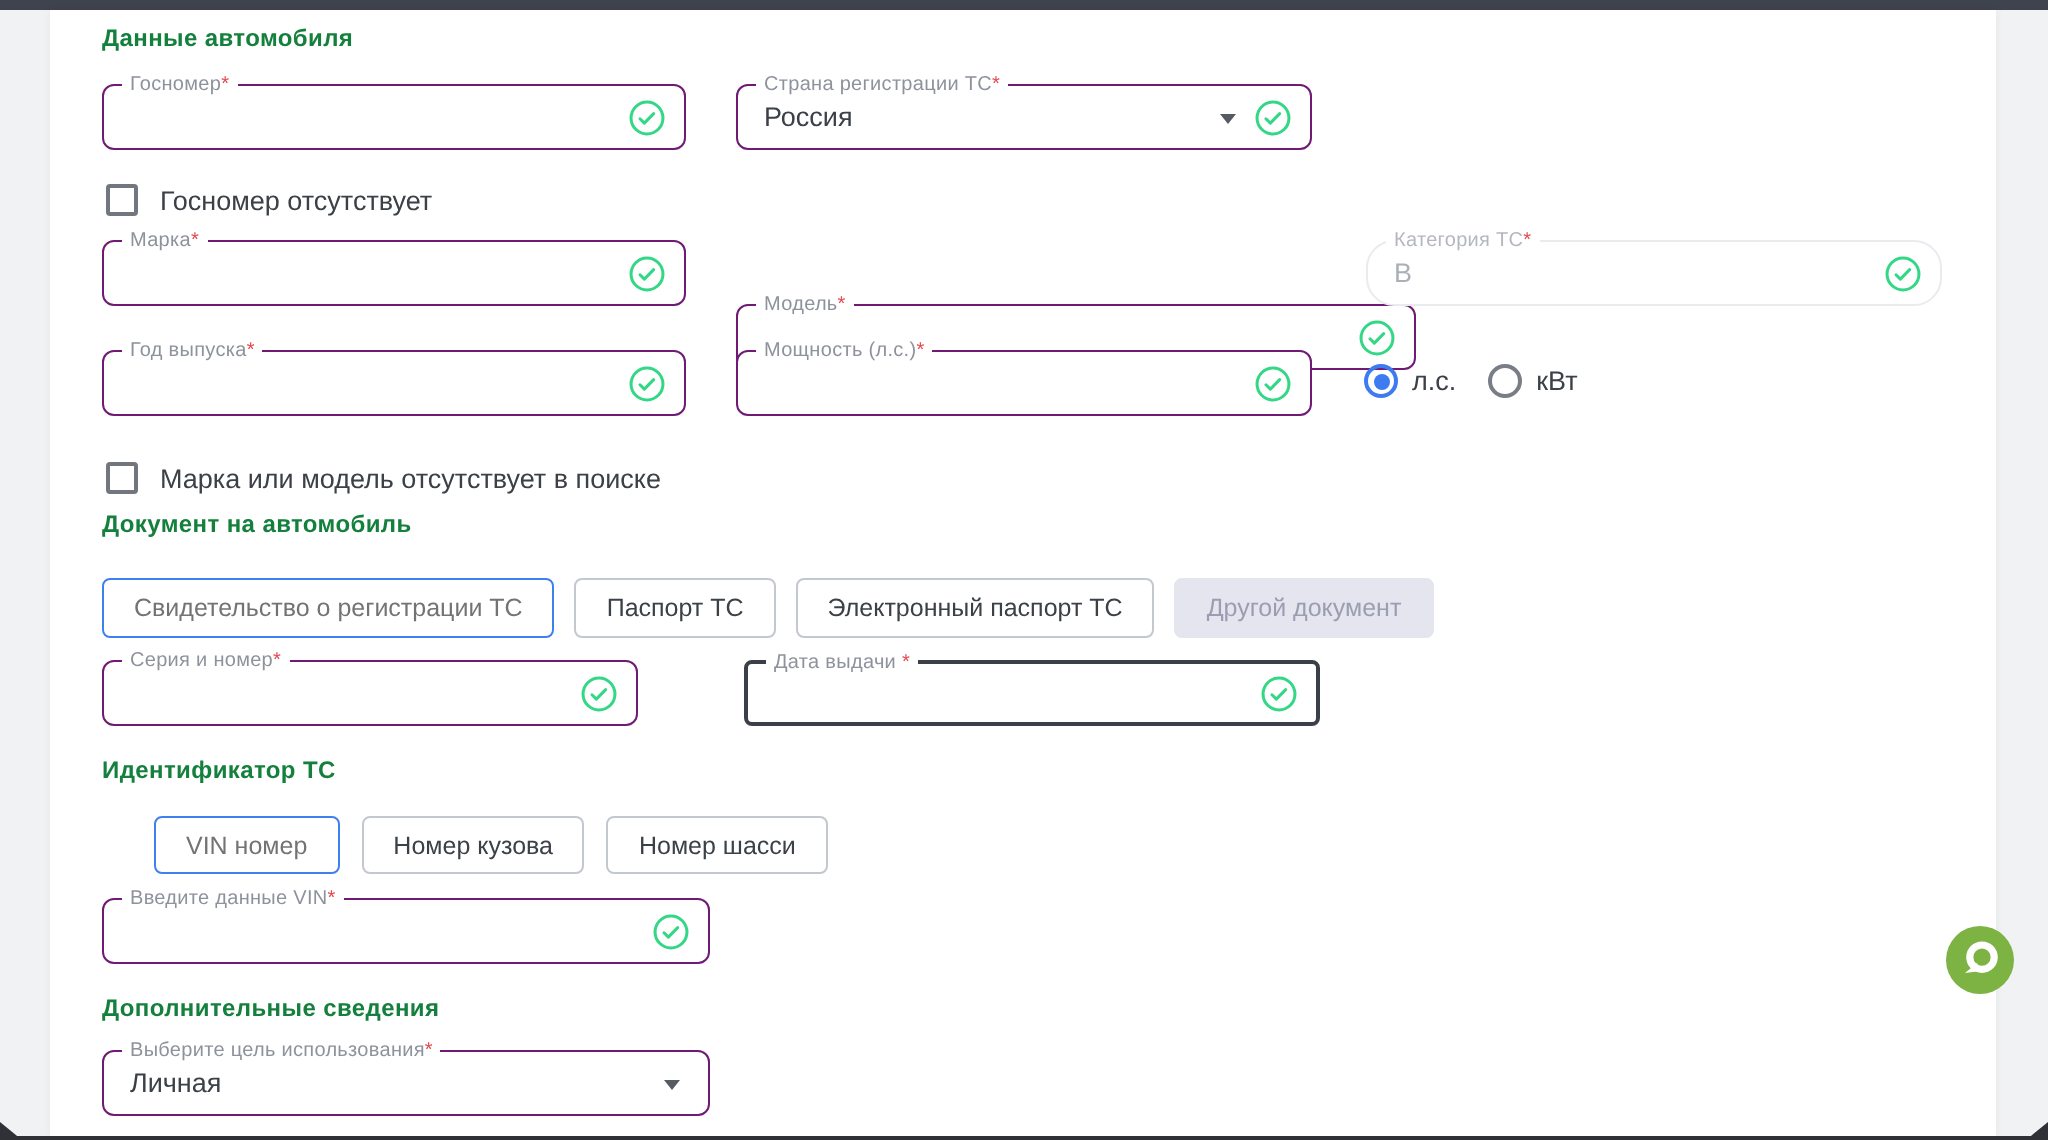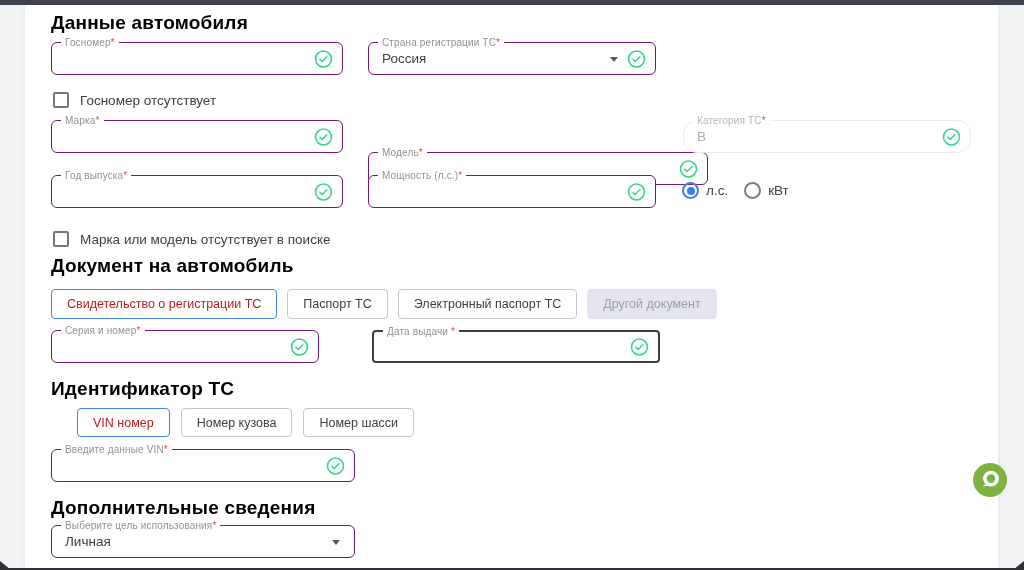--- a/index.html
+++ b/index.html
@@ -2,21 +2,21 @@
 <html><head>
 <meta charset="utf-8">
 <style>
   * { margin:0; padding:0; box-sizing:border-box; }
   html,body { width:1024px; height:570px; }
   body { font-family:"Liberation Sans","DejaVu Sans",sans-serif; background:#f1f2f4; overflow:hidden; }
   .page { position:relative; width:1024px; height:570px; background:#f1f2f4; overflow:hidden; }
   .topbar { position:absolute; left:0; top:0; width:1024px; height:5px; background:#3f434d; }
   .card { position:absolute; left:25px; top:5px; width:973px; height:565px; background:#ffffff; box-shadow:0 0 5px rgba(0,0,0,.05); }
 
-  .sec-title { position:absolute; font-size:19px; font-weight:700; color:#000000; letter-spacing:.2px; }
+  .sec-title { position:absolute; font-size:12px; font-weight:700; color:#15803d; letter-spacing:.2px; }
 
   .field { position:absolute; height:33px; background:#fff; border:1px solid #701a75; border-radius:6px; }
   .field.focused { border:2px solid #3b3f47; border-radius:4px; }
   .field.disabled { border-color:#e9ebef;border-radius:14px; }
   .flabel { position:absolute; top:-7px; left:9px; background:#fff; padding:0 4px; font-size:10px; line-height:13px; color:#8d929c; white-space:nowrap; letter-spacing:.15px; }
   .field.disabled .flabel { color:#b3b7bf; }
   .req { color:#e5484d; }
   .fvalue { position:absolute; left:13px; top:0; line-height:31px; font-size:13.5px; color:#3c4047; }
   .field.disabled .fvalue { color:#aab0b8; }
   .badge { position:absolute; right:9px; top:50%; transform:translateY(-50%); width:19px; height:19px; }
@@ -26,21 +26,21 @@
   .cb { width:16px; height:16px; border:2px solid #71767f; border-radius:2px; background:#fff; flex:0 0 auto; }
 
   .radio-row { position:absolute; display:flex; align-items:center; gap:7px; font-size:13.5px; color:#3c4047; }
   .radio { width:17px; height:17px; border-radius:50%; position:relative; flex:0 0 auto; }
   .radio.sel { border:2px solid #3e7bf0; }
   .radio.sel::after { content:""; position:absolute; inset:2.5px; border-radius:50%; background:#3e7bf0; }
   .radio.un { border:2px solid #787d86; margin-left:9px; }
 
   .tabs { position:absolute; display:flex; gap:10px; }
   .tab { height:30px; display:inline-flex; align-items:center; padding:0 15px; border:1px solid #c3c7cf; border-radius:4px; font-size:12.5px; color:#3c4047; background:#fff; cursor:pointer; white-space:nowrap; }
-  .tab.active { border-color:#4080ee; color:#b91c1c; }
+  .tab.active { border-color:#4080ee; color:#737373; }
   .tab.disabled { background:#e4e5ef; border-color:#e4e5ef; color:#9b9eb0; cursor:default; }
   .tabs.small .tab { height:29px; }
 
   .fab { position:absolute; left:973px; top:463px; width:34px; height:34px; border-radius:50%; cursor:pointer; }
 
   .bottom-strip { position:absolute; left:0; bottom:0; width:1024px; height:2px; background:#2f3136; }
   .corner { position:absolute; bottom:0; width:11px; height:9px; background:#2f3136; }
   .corner.l { left:0; clip-path:polygon(0 0,100% 100%,0 100%); }
   .corner.r { right:0; clip-path:polygon(100% 0,100% 100%,0 100%); }
 </style>

